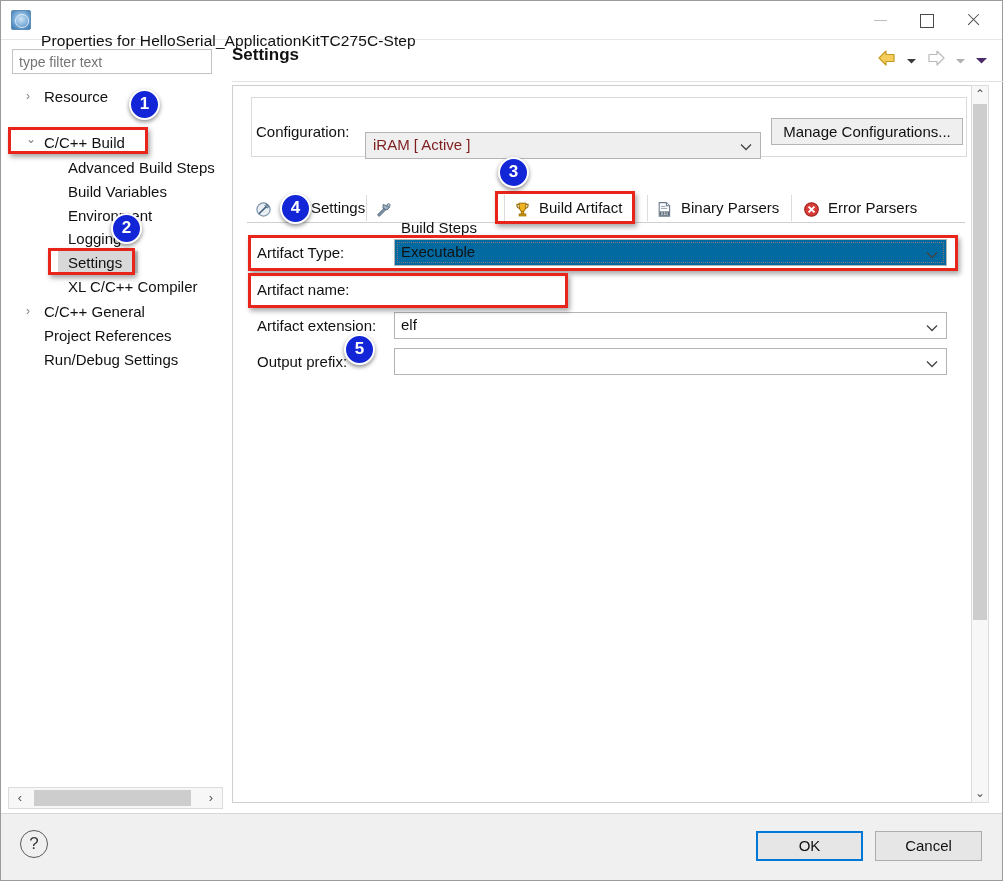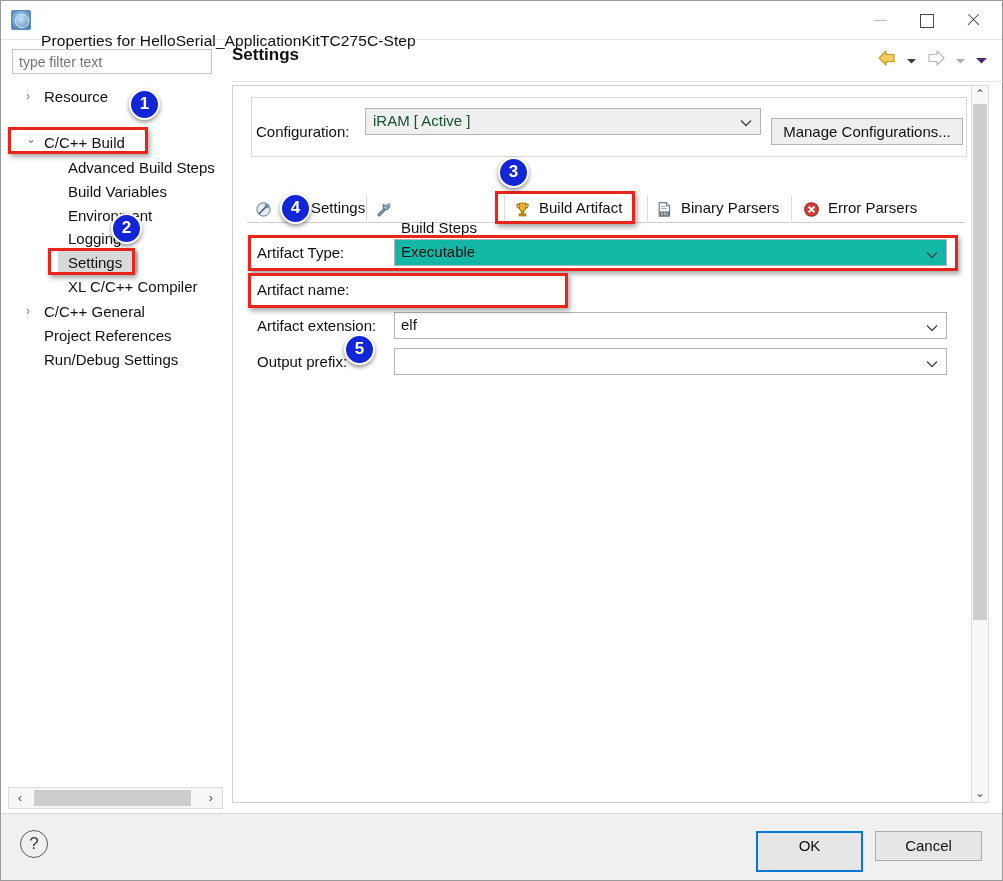--- a/index.html
+++ b/index.html
@@ -53,40 +53,40 @@
 
   .vscroll{position:absolute;left:970px;top:84px;width:18px;height:718px;
     background:#f7f7f7;border:1px solid #dcdcdc;box-sizing:border-box;}
   .vscroll .ar{position:absolute;left:0;width:16px;height:17px;line-height:17px;text-align:center;font-size:12px;color:#555;}
   .vscroll .thumb{position:absolute;left:1px;top:18px;width:14px;height:516px;background:#cdcdcd;}
 
   
   .cfgbox{position:absolute;left:250px;top:96px;width:716px;height:60px;
     border:1px solid #dadada;box-sizing:border-box;background:#fff;}
   .cfglbl{position:absolute;left:255px;top:122px;font-size:15px;color:#111;}
-  .cfgcombo{position:absolute;left:364px;top:107px;width:396px;height:27px;
+  .cfgcombo{position:absolute;left:364px;top:131px;width:396px;height:27px;
     box-sizing:border-box;border:1px solid #b4b4b4;background:#efefef;
-    font-size:15px;color:#14532d;padding:3px 6px;}
+    font-size:15px;color:#7f1d1d;padding:3px 6px;}
   .cfgcombo .cv{position:absolute;left:7px;top:3px;}
   .cmbarrow{position:absolute;right:8px;top:6px;font-size:13px;color:#555;}
   .mngbtn{position:absolute;left:770px;top:117px;width:192px;height:27px;
     box-sizing:border-box;border:1px solid #b4b4b4;background:#efefef;
     font-size:15px;color:#111;text-align:center;line-height:25px;}
 
   
   .tabstrip{position:absolute;left:246px;top:194px;width:718px;height:27px;
      border-bottom:1px solid #cfcfcf;}
   .tab{position:absolute;top:0;height:26px;line-height:26px;font-size:15px;color:#111;
      border-left:1px solid #dcdcdc;padding-left:0;white-space:nowrap;}
   .tab .tl{position:absolute;top:0;}
   .tabicon{position:absolute;top:5px;width:17px;height:17px;}
   .flbl{position:absolute;font-size:15px;color:#111;line-height:27px;}
   .fcombo{position:absolute;left:393px;width:553px;height:27px;box-sizing:border-box;
      border:1px solid #b4b4b4;background:#fff;font-size:15px;color:#111;}
-  .fcombo.gray{background:#14b8a6;}
+  .fcombo.gray{background:#0369a1;}
   .fcombo .fv{position:absolute;left:6px;top:3px;}
   .fcombo .dots{position:absolute;left:2px;top:2px;right:2px;bottom:2px;border:1px dotted #7a7a7a;}
 
   
   .redbox{position:absolute;border:3px solid #e8241b;box-sizing:border-box;
      box-shadow:2px 3px 5px rgba(0,0,0,.35);pointer-events:none;}
 
   
   .badge{position:absolute;width:31px;height:31px;border-radius:50%;
      background:#1226d8;border:2.5px solid #ffffff;box-sizing:border-box;
@@ -95,21 +95,21 @@
 
   
   .selhl{position:absolute;background:#d8d8d8;}
 
   
   .footsep{position:absolute;left:0;top:812px;width:1001px;height:1px;background:#d8d8d8;}
   .footer{position:absolute;left:0;top:813px;width:1001px;height:66px;background:#f0f0f0;}
   .helpbtn{position:absolute;left:19px;top:829px;width:28px;height:28px;border-radius:50%;
      border:1.6px solid #5a5a5a;color:#3a3a3a;font-size:17px;text-align:center;line-height:26px;
      box-sizing:border-box;background:#f0f0f0;}
-  .okbtn{position:absolute;left:755px;top:830px;width:107px;height:41px;box-sizing:border-box;
+  .okbtn{position:absolute;left:755px;top:830px;width:107px;height:30px;box-sizing:border-box;
      background:#e6e6e6;border:2px solid #0078d7;font-size:15px;color:#111;text-align:center;line-height:26px;}
   .cancelbtn{position:absolute;left:874px;top:830px;width:107px;height:30px;box-sizing:border-box;
      background:#e6e6e6;border:1px solid #adadad;font-size:15px;color:#111;text-align:center;line-height:28px;}
 </style>
 </head>
 <body>
 
 <div id="win">
 
   <div class="titlebar">

